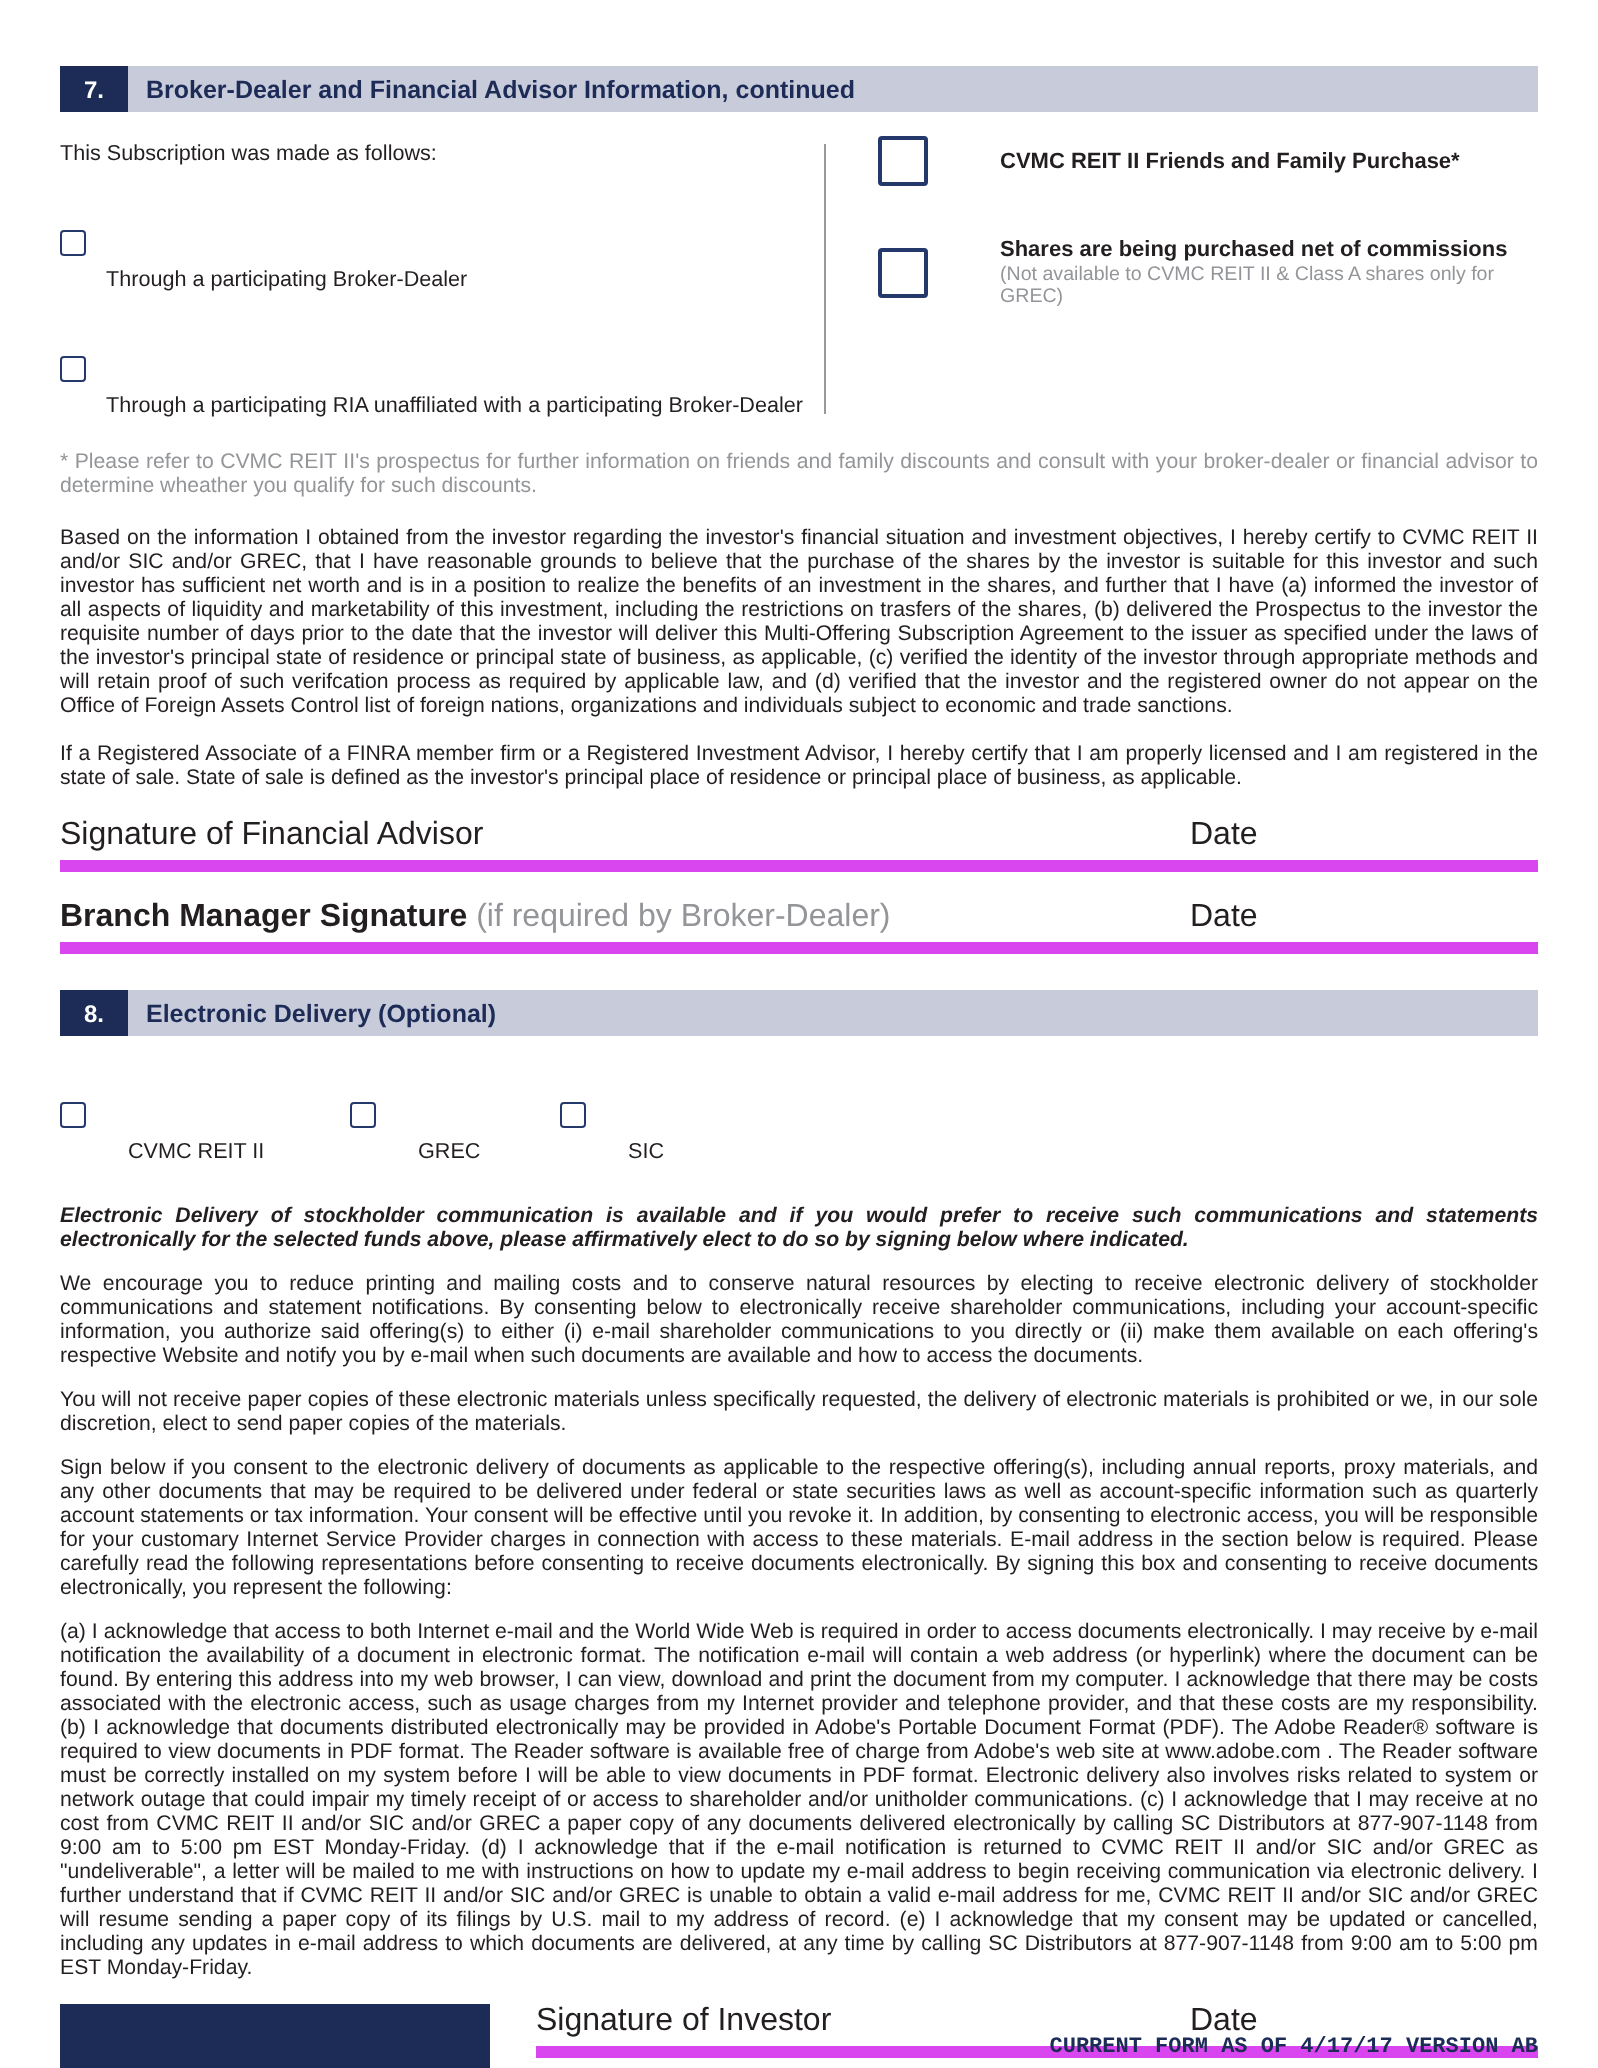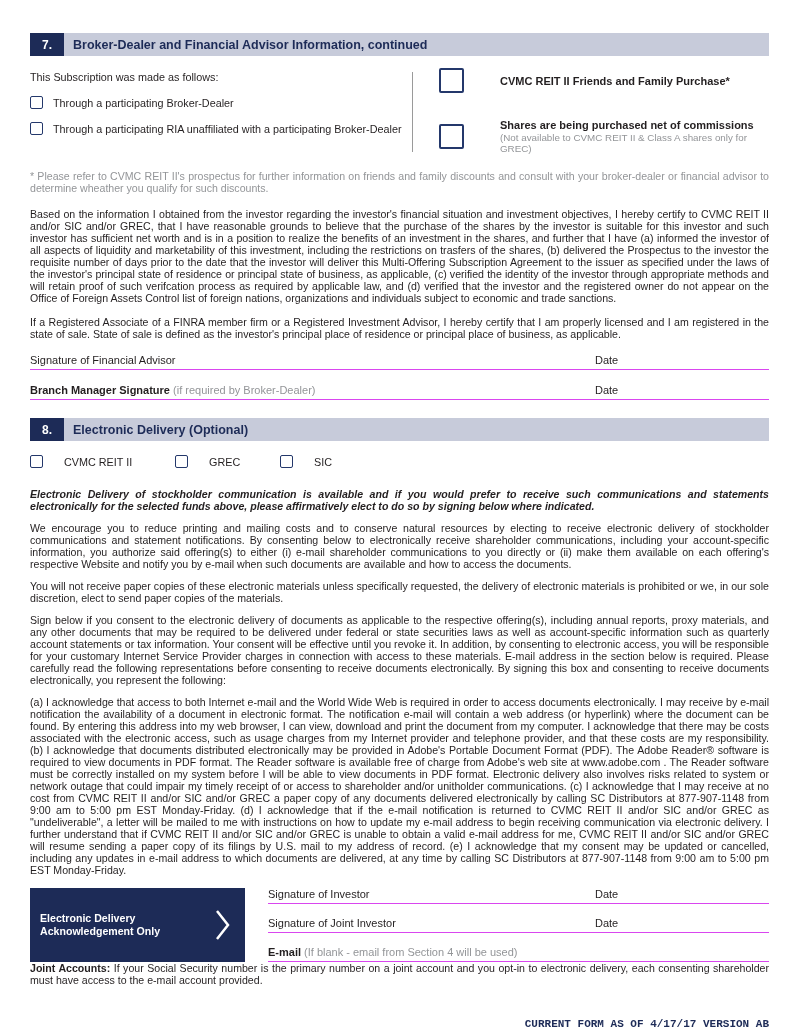--- a/index.html
+++ b/index.html
@@ -30,41 +30,41 @@
   .sub-divider { border-left: 1px solid #9a9a9a; margin: 4px 0 2px 0; }
   .sub-right { flex: 1; padding-left: 26px; }
   .sub-heading { font-size: 10.8px; margin-top: 3px; }
 
   .checkrow { display: flex; align-items: center; margin-top: 13px; }
   .cb {
     width: 13px; height: 13px; border: 1.5px solid #24386b; border-radius: 2px;
     background: #fff; flex: none;
   }
   .cb-lg { width: 25px; height: 25px; border-width: 2px; }
-  .cr-label { font-size: 10.8px; margin-left: 10px; }
+  .cr-label { font-size: 10.8px; margin-left: 10px; margin-top: 38px; }
   .cr-lg { margin-top: 0; gap: 24px; }
   .cr-lg + .cr-lg { margin-top: 26px; }
   .cr-lg .cr-stack { margin-left: 12px; }
   .cr-lg .cr-title { font-size: 11px; font-weight: bold; }
   .cr-note { font-size: 9.8px; margin-top: 1px; }
 
   .gray { color: #939598; }
 
   p.body { font-size: 10.6px; line-height: 12px; text-align: justify; }
   p.m16 { margin-top: 16px; }
   p.m14 { margin-top: 14px; }
   p.m12 { margin-top: 12px; }
   p.m10 { margin-top: 10px; }
   p.m20 { margin-top: 20px; }
   .italic-bold { font-style: italic; font-weight: bold; }
 
   
   .sig-row {
-    position: relative; border-bottom: 1px solid #d946ef;
-    margin-top: 14px; padding-bottom: 3px; font-size: 11px; min-height: 14px;
+    position: relative; border-bottom: 6px solid #d946ef;
+    margin-top: 14px; padding-bottom: 3px; font-size: 16px; min-height: 14px;
   }
   .sig-label { font-weight: normal; }
   .sig-label.semibold { font-weight: bold; }
   .sig-date { position: absolute; left: 565px; bottom: 3px; }
 
   
   .fund-row { display: flex; margin-top: 14px; }
   .fund-item { display: flex; align-items: center; gap: 11px; }
   .fund-item + .fund-item { margin-left: 0; }
   .fund-0 { width: 145px; }

